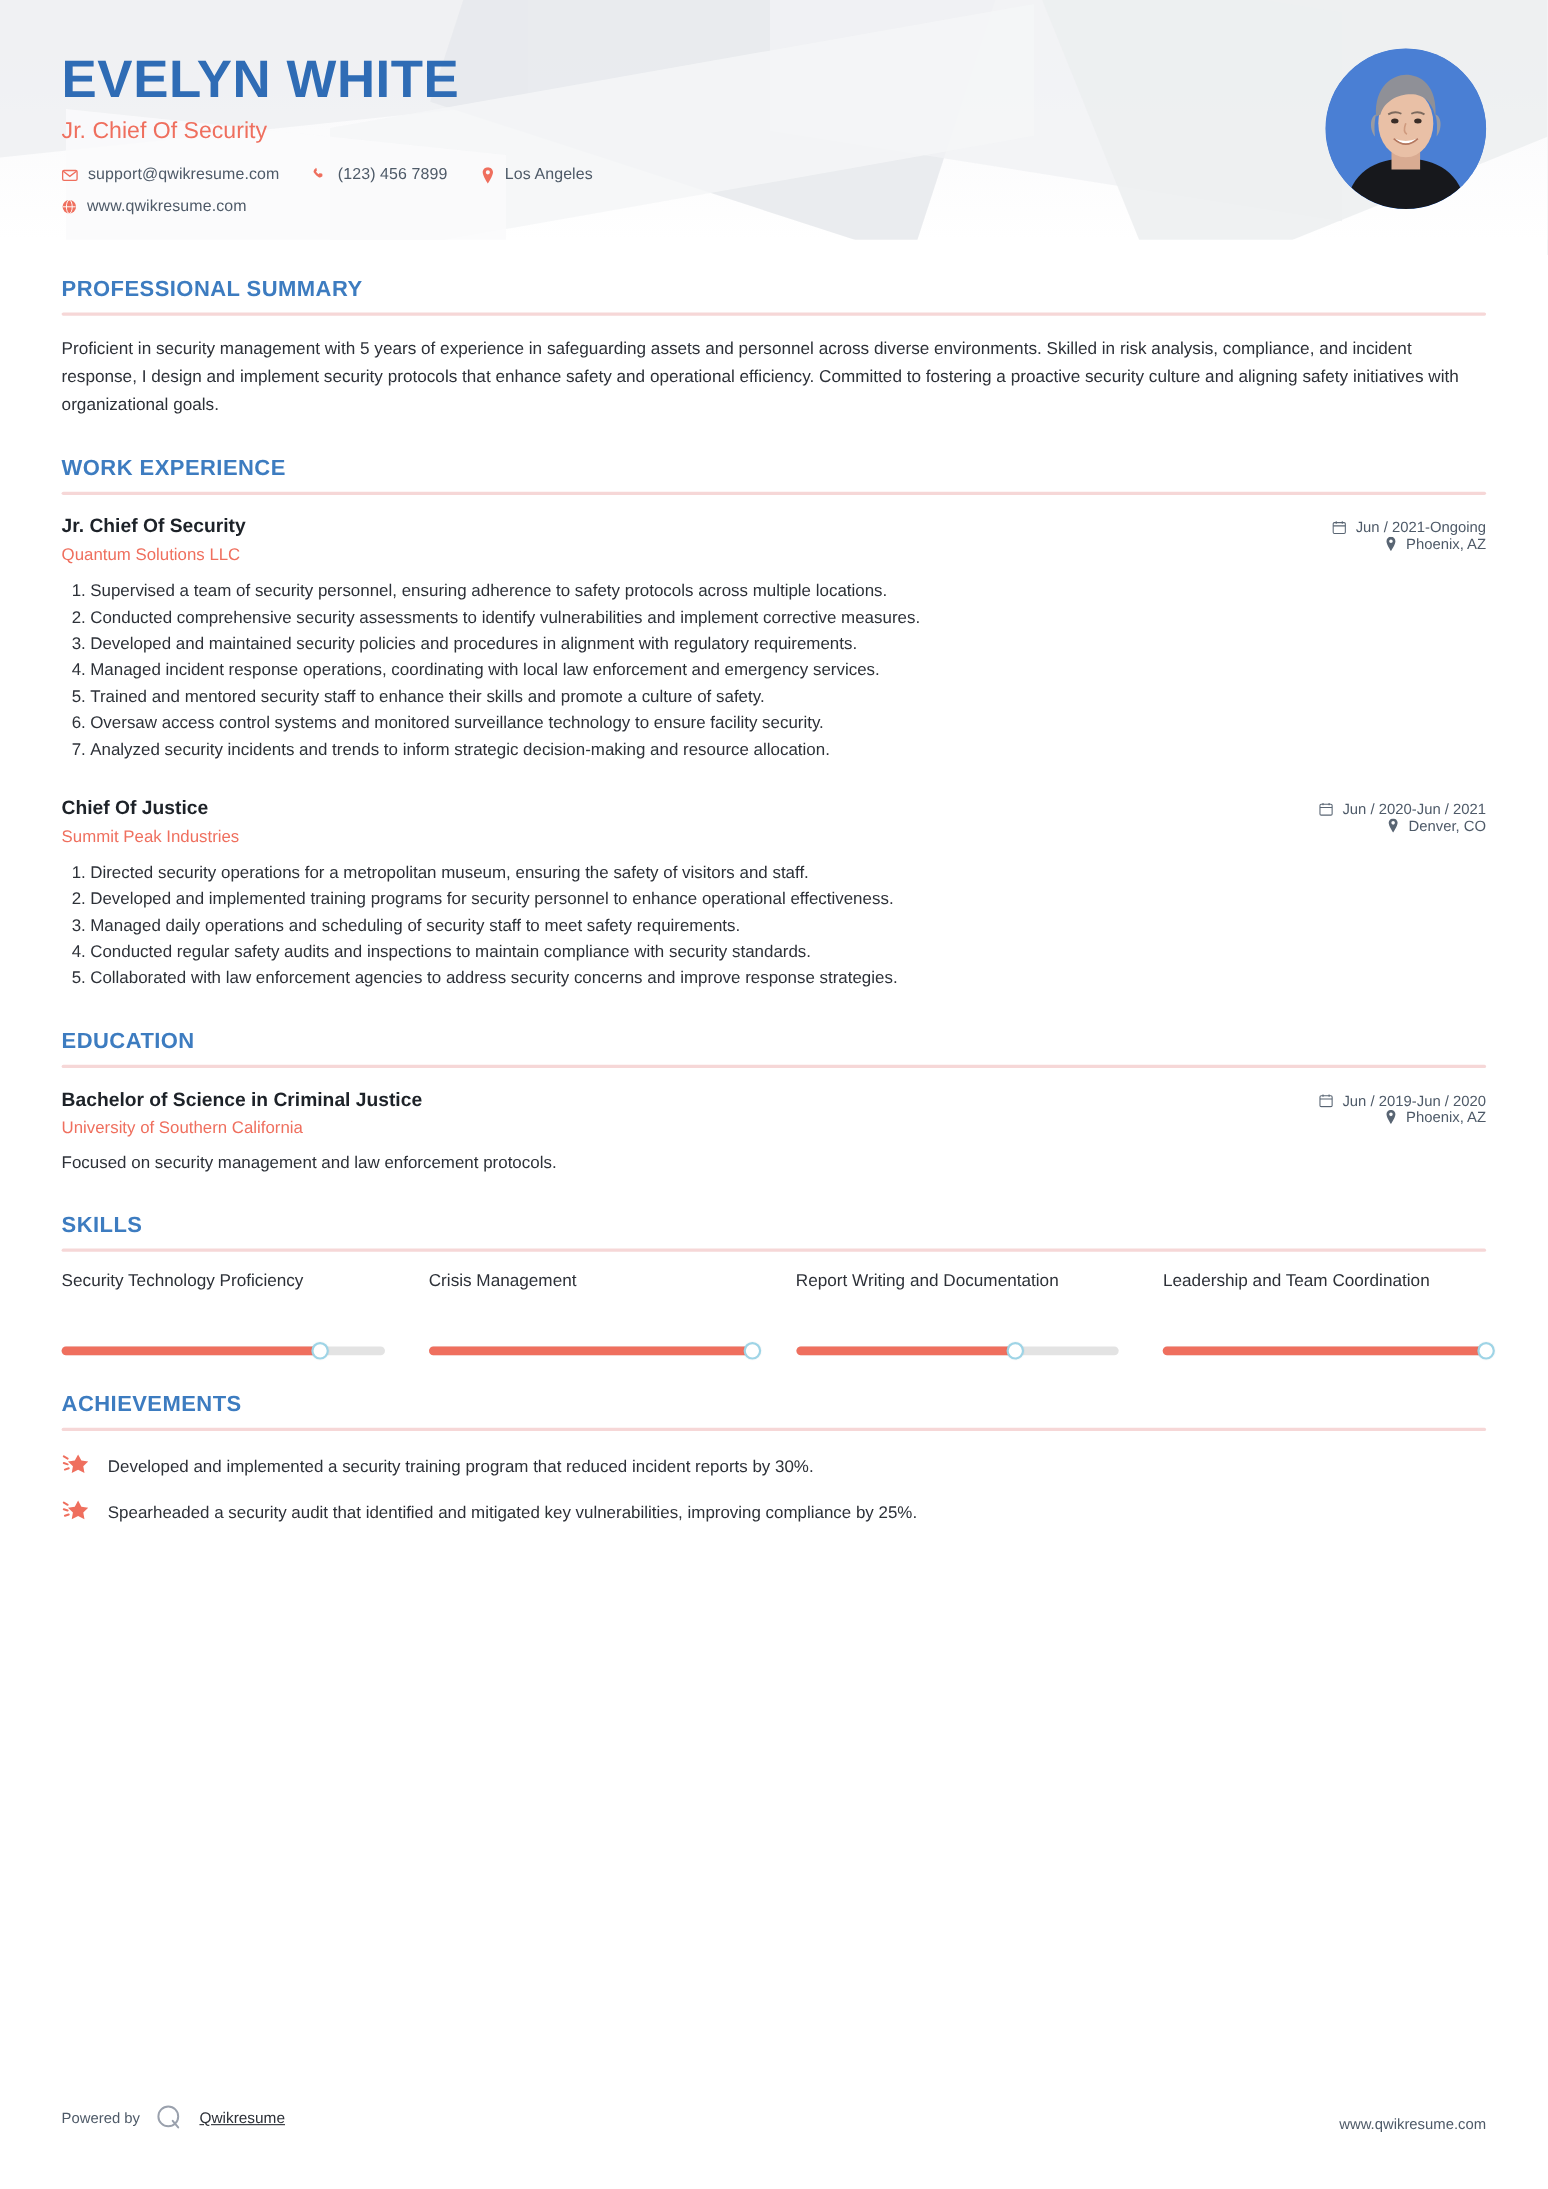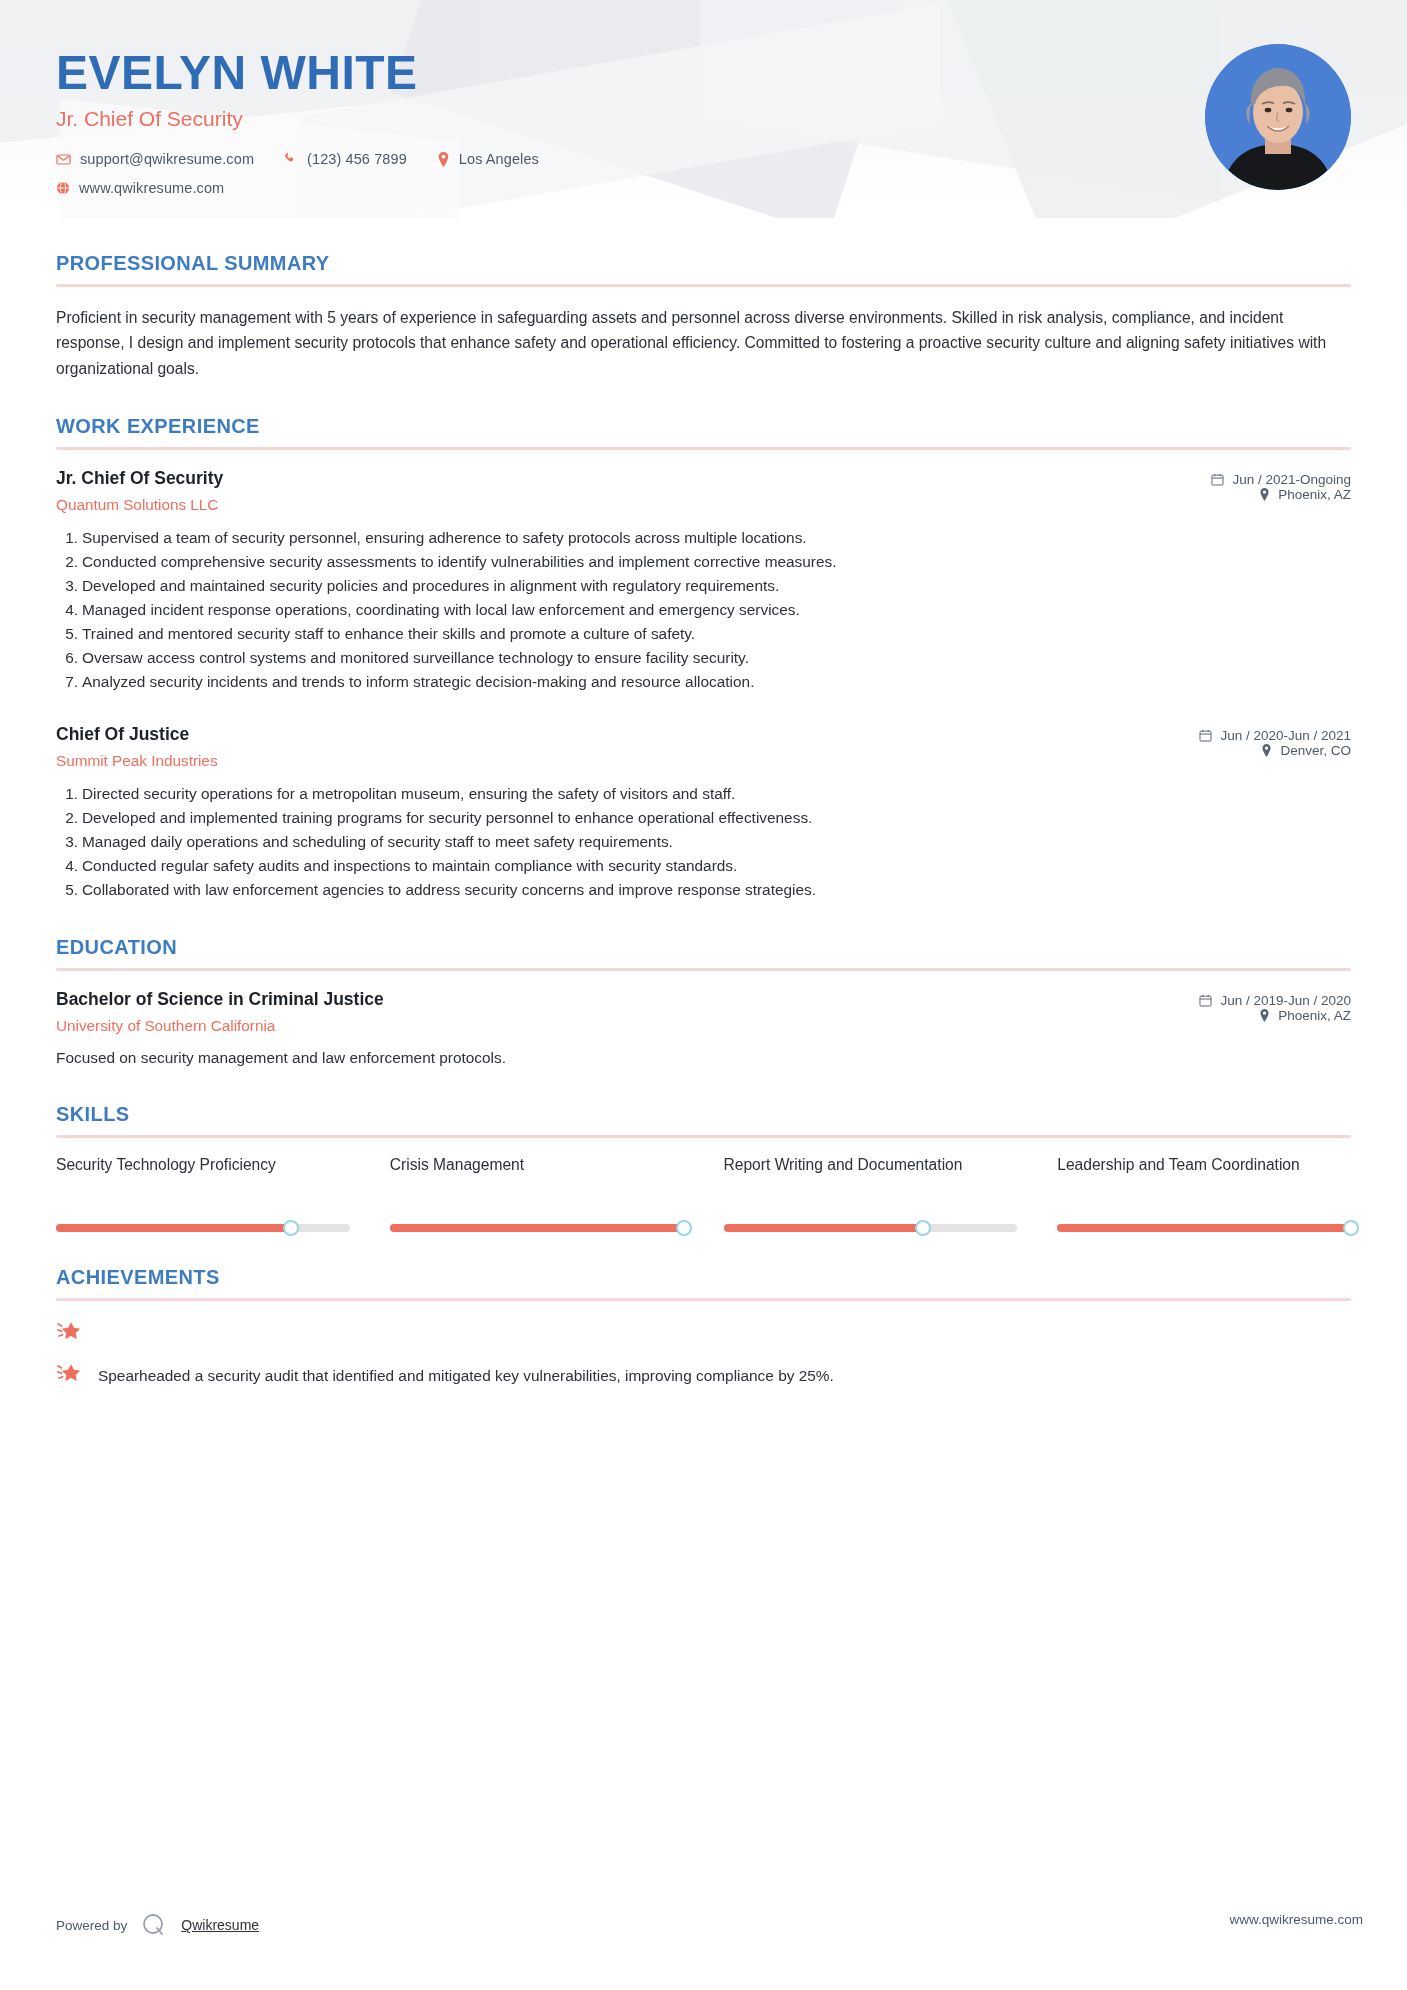--- a/index.html
+++ b/index.html
@@ -177,24 +177,24 @@
 
   
   .ach { display: flex; align-items: flex-start; gap: 16px; margin-top: 16px; }
   .ach:first-child { margin-top: 6px; }
   .ach-ic { flex: 0 0 auto; width: 26px; height: 26px; color:#ef6f5e; }
   .ach-tx { font-size: 15.4px; color:#2d3138; line-height: 1.5; padding-top: 3px; }
 
   
   .footer {
     position: absolute;
-    left: 56px; right: 44px;
+    left: 56px; right: 56px;
     bottom: 52px;
     display: flex;
-    align-items: flex-start;
+    align-items: flex-end;
     justify-content: space-between;
   }
   .foot-left { display: flex; align-items: center; gap: 14px; }
   .foot-pow { font-size: 13.5px; color: #4e5a68; }
   .foot-logo { width: 26px; height: 26px; color:#9aa1ad; }
   .foot-brand {
     font-size: 14px; color:#2d3138; text-decoration: underline; font-weight: 500;
   }
   .foot-right { font-size: 13.5px; color:#4e5a68; }
 </style>
@@ -461,20 +461,21 @@
       <div class="sec-rule"></div>
       <div class="sec-body">
 
         <div class="ach">
           <span class="ach-ic">
             <svg width="26" height="26" viewBox="0 0 26 26" fill="none">
               <path d="M2 5 l3.5 2 M2 11 l3.5 1.2 M3 17 l3.5 -1.2" stroke="#ef6f5e" stroke-width="1.8" stroke-linecap="round"></path>
               <path d="M15 3.2 l3 5.6 6.2 .9 -4.5 4.3 1.1 6.1 -5.8 -3 -5.8 3 1.1 -6.1 -4.5 -4.3 6.2 -.9 z" fill="#ef6f5e"></path>
             </svg>
           </span>
+          <div class="ach-tx">Developed and implemented a security training program that reduced incident reports by 30%.</div>
         </div>
 
         <div class="ach">
           <span class="ach-ic">
             <svg width="26" height="26" viewBox="0 0 26 26" fill="none">
               <path d="M2 5 l3.5 2 M2 11 l3.5 1.2 M3 17 l3.5 -1.2" stroke="#ef6f5e" stroke-width="1.8" stroke-linecap="round"></path>
               <path d="M15 3.2 l3 5.6 6.2 .9 -4.5 4.3 1.1 6.1 -5.8 -3 -5.8 3 1.1 -6.1 -4.5 -4.3 6.2 -.9 z" fill="#ef6f5e"></path>
             </svg>
           </span>
           <div class="ach-tx">Spearheaded a security audit that identified and mitigated key vulnerabilities, improving compliance by 25%.</div>

